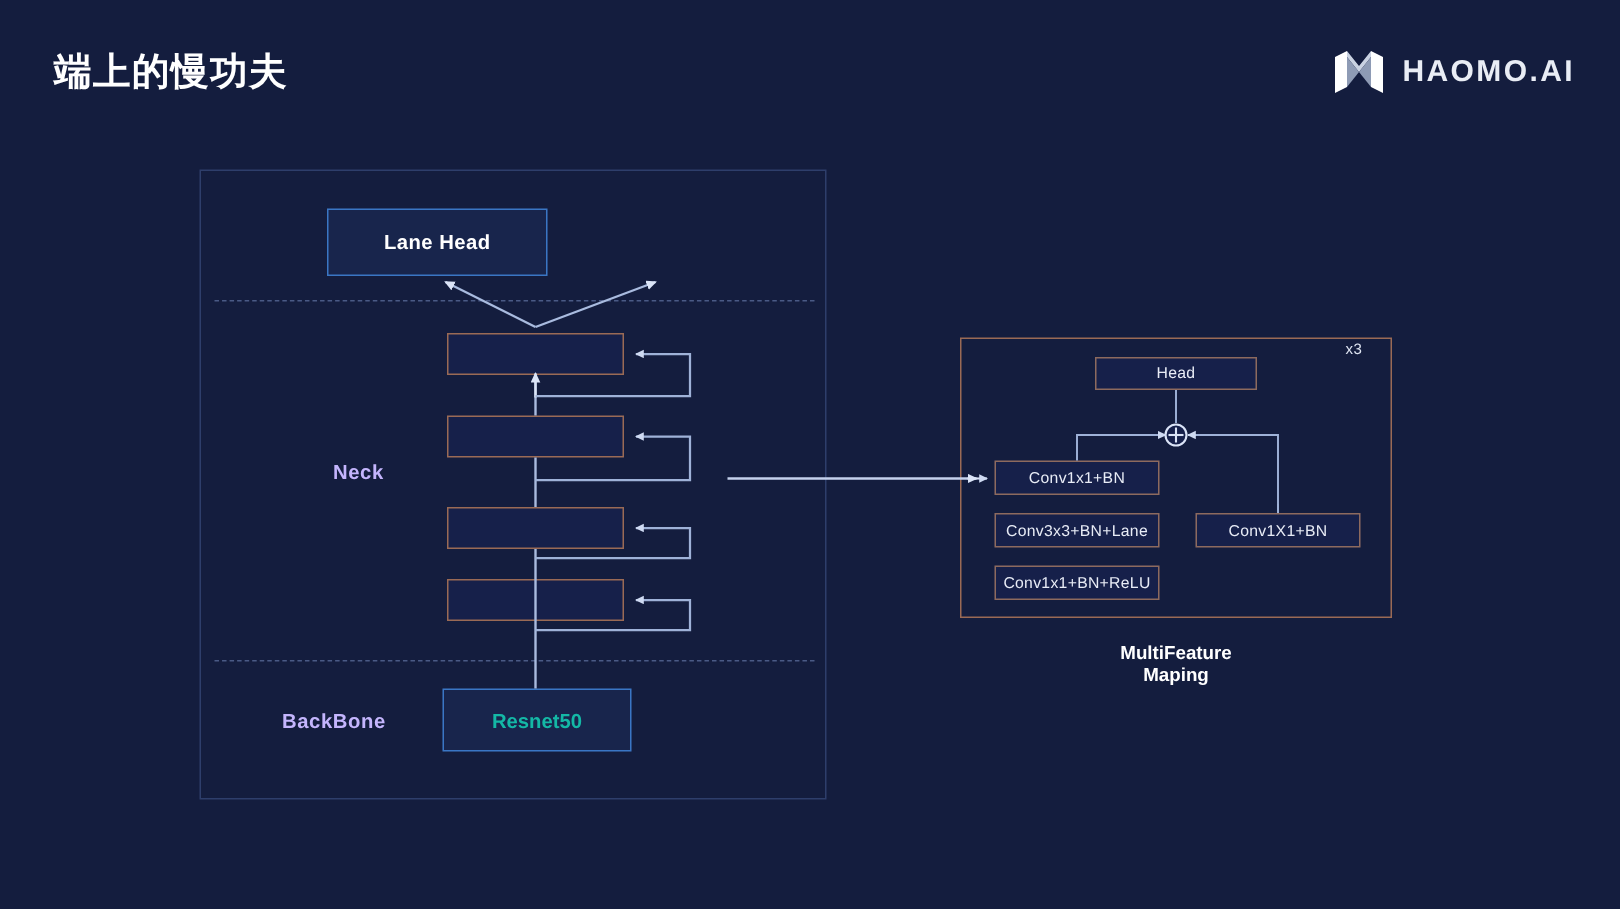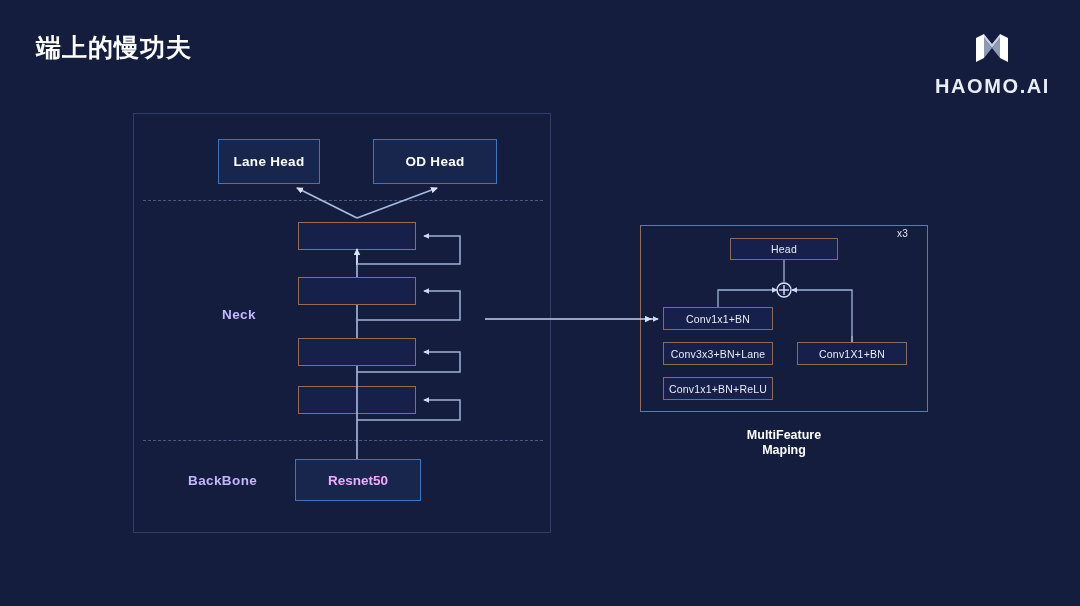--- a/index.html
+++ b/index.html
@@ -35,21 +35,20 @@
     color: #ffffff;
     white-space: nowrap;
   }
   .logo-wrap {
     position: absolute;
     right: 46px;
     top: 33px;
     display: flex;
     align-items: center;
     gap: 12px;
-    flex-direction: column;
   }
   .logo-mark { width: 34px; height: 30px; display: block; }
   .logo-text {
     font-size: 20px;
     font-weight: bold;
     letter-spacing: 1.6px;
     color: #e9edf5;
     white-space: nowrap;
   }
 
@@ -79,21 +78,21 @@
     border: 1px solid #3a76c4;
     background: #18254c;
     display: flex;
     align-items: center;
     justify-content: center;
     font-size: 13.5px;
     font-weight: bold;
     color: #ffffff;
     letter-spacing: .3px;
   }
-  #lane-head { left: 218px; top: 139px; width: 102px; height: 45px; }
+  #lane-head { left: 218px; top: 139px; width: 147px; height: 45px; }
   #od-head   { left: 373px; top: 139px; width: 124px; height: 45px; }
 
   
   .neck-box {
     position: absolute;
     left: 298px;
     width: 118px;
     height: 28px;
     box-sizing: border-box;
     border: 1px solid #9a6a55;
@@ -112,21 +111,21 @@
     width: 126px;
     height: 42px;
     box-sizing: border-box;
     border: 1px solid #3a76c4;
     background: #18254c;
     display: flex;
     align-items: center;
     justify-content: center;
     font-size: 13.5px;
     font-weight: bold;
-    color: #f0abfc;
+    color: #14b8a6;
   }
 
   
   .section-label {
     position: absolute;
     font-size: 13.5px;
     font-weight: bold;
     color: #c4b5fd;
     letter-spacing: .4px;
     white-space: nowrap;
@@ -208,21 +207,20 @@
       <polygon points="25,5 17,15 25,25" fill="#8e9bb5"></polygon>
     </svg>
     <div class="logo-text">HAOMO.AI</div>
   </div>
 
   <div class="net-frame"></div>
   <div class="divider top"></div>
   <div class="divider bottom"></div>
 
   <div class="head-box" id="lane-head">Lane Head</div>
-  <div class="head-box" id="od-head">OD Head</div>
 
   <div class="neck-box" id="neck-1"></div>
   <div class="neck-box" id="neck-2"></div>
   <div class="neck-box" id="neck-3"></div>
   <div class="neck-box" id="neck-4"></div>
 
   <div id="resnet-box">Resnet50</div>
 
   <div class="section-label" id="label-neck">Neck</div>
   <div class="section-label" id="label-backbone">BackBone</div>

